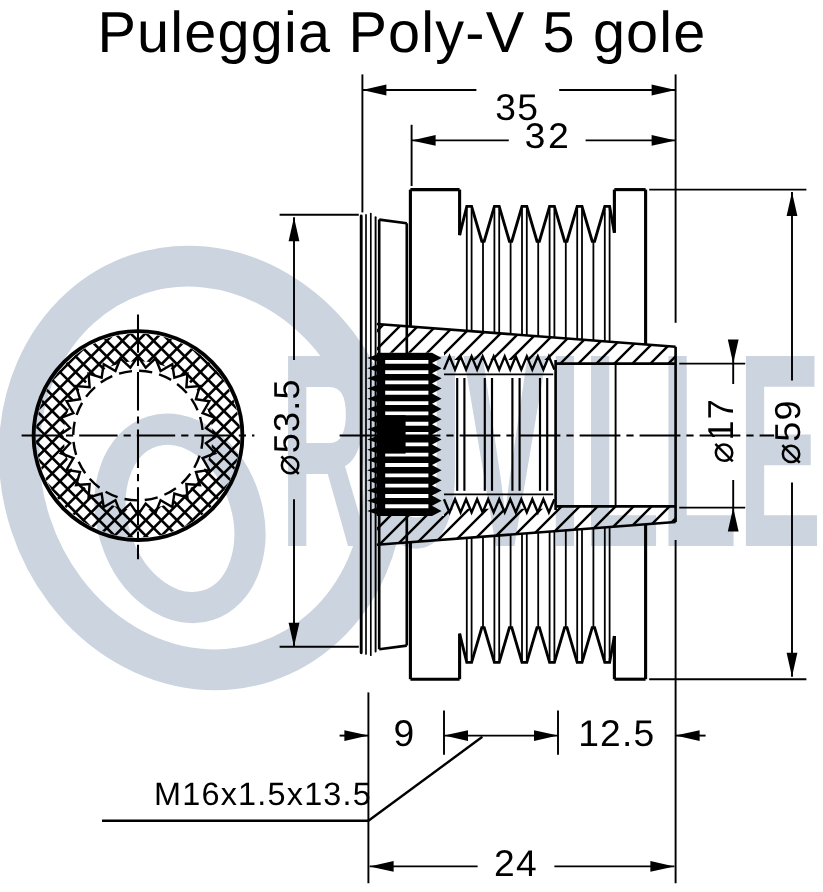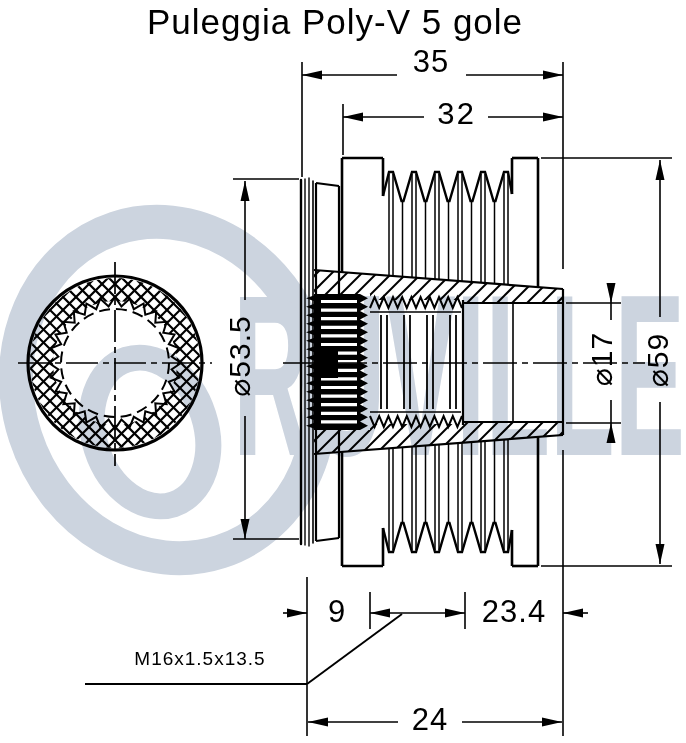--- a/index.html
+++ b/index.html
@@ -2,22 +2,22 @@
 <html><head>
 <meta charset="utf-8">
 <style>
   html,body{margin:0;padding:0;background:#fff;}
   .stage{position:relative;width:686px;height:743px;background:#fff;overflow:hidden;
          font-family:"Liberation Sans","DejaVu Sans",sans-serif;color:#000;}
   .stage svg{position:absolute;left:0;top:0;}
   .lbl{position:absolute;text-align:center;font-size:31px;font-weight:400;
        letter-spacing:1px;color:#000;line-height:1;white-space:nowrap;}
   .rot{transform:rotate(-90deg);transform-origin:center center;}
-  .title{font-size:35px;letter-spacing:1px;}
-  .m16{text-align:center;font-size:19px;}
+  .title{font-size:48px;letter-spacing:1px;}
+  .m16{text-align:right;font-size:27px;}
 </style>
 </head>
 <body>
 
 <div class="stage">
 
   <svg width="686" height="743">
     <ellipse cx="168" cy="390" rx="150" ry="170" fill="none" stroke-width="34" transform="rotate(-18 168 390)" stroke="#ccd4df"></ellipse>
     <ellipse cx="150" cy="432" rx="56" ry="76" fill="none" stroke-width="26" transform="rotate(-18 150 432)" stroke="#ccd4df"></ellipse>
     <text x="233" y="455" font-size="230" font-weight="bold" textLength="452" lengthAdjust="spacingAndGlyphs" fill="#ccd4df">RUVILLE</text>
@@ -348,22 +348,22 @@
           <polygon points="370,613 390,608.5 390,617.5"></polygon>
           <polygon points="465,613 445,608.5 445,617.5"></polygon>
           <polygon points="563,613 583,608.5 583,617.5"></polygon>
           <polygon points="308,722 328,717.5 328,726.5"></polygon>
           <polygon points="562,722 542,717.5 542,726.5"></polygon>
         </g>
     </g>
   </svg>
 
   <div class="lbl title" style="left:80px;top:4px;width:510px;">Puleggia Poly-V 5 gole</div>
-  <div class="lbl" style="left:403px;top:46px;width:56px;text-align:center;">35</div>
+  <div class="lbl" style="left:403px;top:74px;width:56px;text-align:center;">35</div>
   <div class="lbl" style="left:428px;top:100px;width:56px;font-family:Liberation Mono, monospace;">32</div>
   <div class="lbl rot" style="left:185px;top:341px;width:110px;font-size:30px;">⌀53.5</div>
   <div class="lbl rot" style="left:562px;top:344px;width:80px;font-size:30px;">⌀17</div>
   <div class="lbl rot" style="left:618px;top:345px;width:80px;font-size:30px;">⌀59</div>
   <div class="lbl" style="left:317px;top:596px;width:40px;">9</div>
-  <div class="lbl" style="left:474px;top:596px;width:80px;">23.4</div>
+  <div class="lbl" style="left:474px;top:596px;width:80px;">12.5</div>
   <div class="lbl m16" style="left:90px;top:649px;width:220px;">M16x1.5x13.5</div>
   <div class="lbl" style="left:402px;top:704px;width:56px;">24</div>
 </div>
 
 </body></html>

